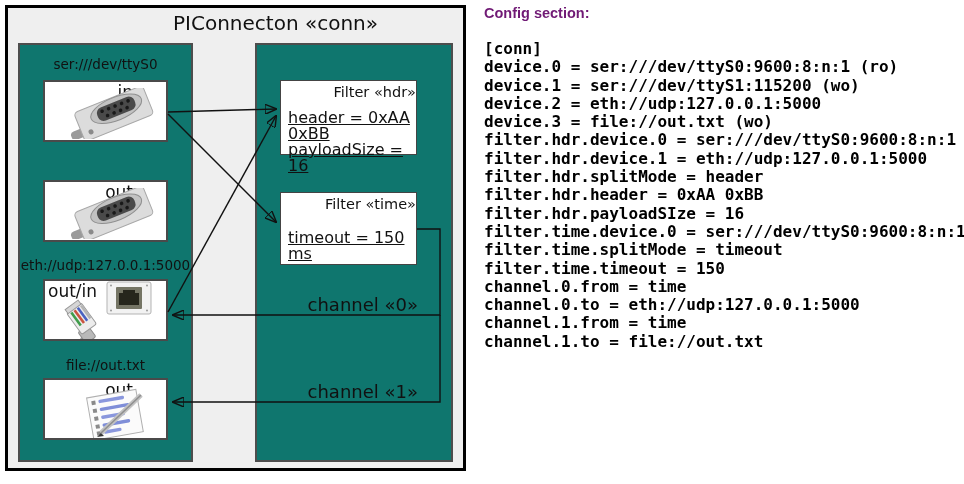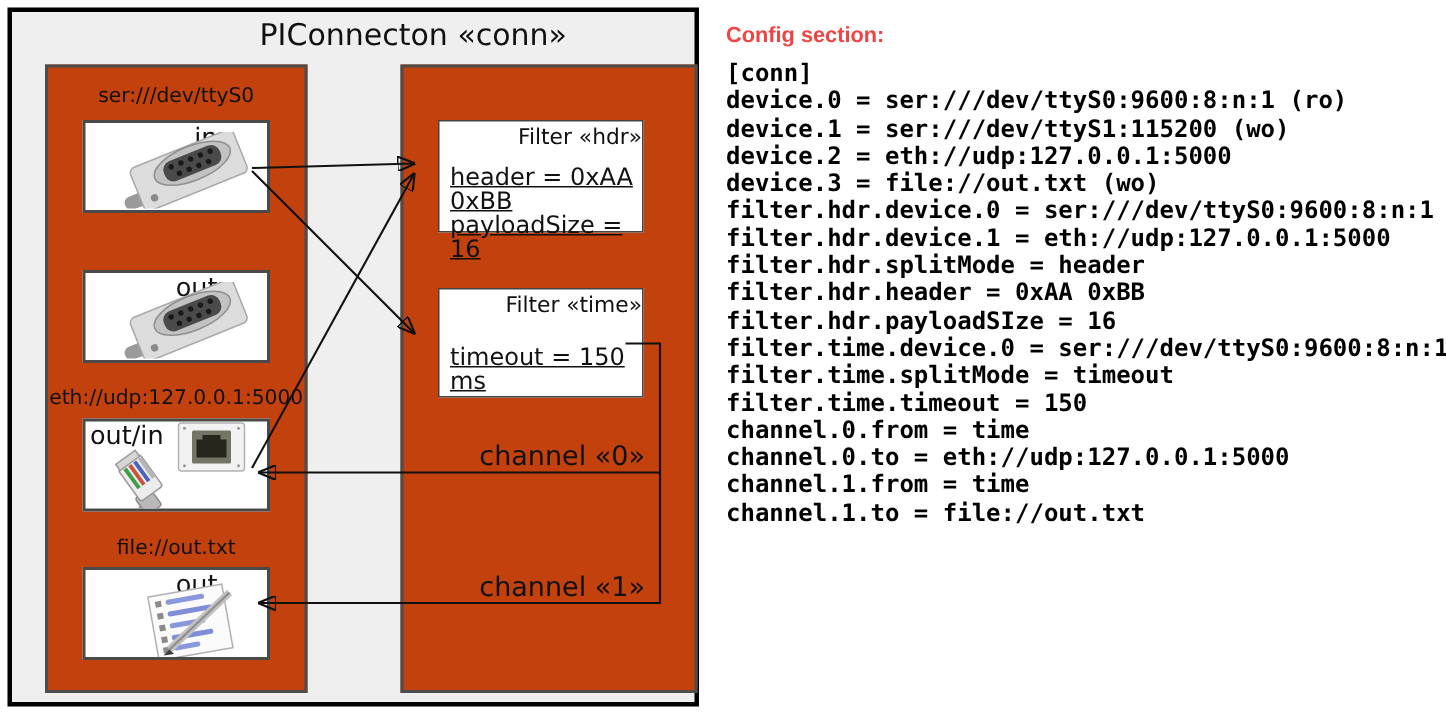--- a/index.html
+++ b/index.html
@@ -5,21 +5,21 @@
   html,body{margin:0;padding:0;background:#fff;}
   .stage{position:relative;width:964px;height:484px;background:#fff;overflow:hidden;
          font-family:"DejaVu Sans",sans-serif;color:#111;}
 
   
   .outer-box{position:absolute;left:5px;top:5px;width:461px;height:466px;
              background:#efefef;border:3px solid #000;box-sizing:border-box;}
   .diagram-title{position:absolute;top:3px;left:0;width:100%;text-align:center;
                  font-size:20px;margin-left:40px;}
 
-  .panel{position:absolute;background:#c2410c;border:2px solid #4d4d4d;box-sizing:border-box;margin-left:12px;}
+  .panel{position:absolute;background:#0f766e;border:2px solid #4d4d4d;box-sizing:border-box;}
   .devices-panel{left:10px;top:35px;width:175px;height:419px;}
   .filters-panel{left:247px;top:35px;width:198px;height:419px;}
 
   
   .dev-label{position:absolute;left:-10px;width:191px;text-align:center;font-size:13.5px;}
   #dev-label-0{top:11px}#dev-label-1{top:113px}#dev-label-2{top:212px}#dev-label-3{top:312px}
   .dev-box{position:absolute;left:23px;width:125px;height:62px;background:#fff;
            border:2px solid #4a4a4a;box-sizing:border-box;}
   #dev-box-0{top:35px}#dev-box-1{top:135px}#dev-box-2{top:234px}#dev-box-3{top:333px}
   .port-label{position:absolute;top:0;left:0;width:88px;text-align:right;
@@ -43,22 +43,22 @@
 
   .channel-label{position:absolute;right:33px;font-size:18px;}
   #channel-label-0{top:249px}
   #channel-label-1{top:336px}
 
   
   .wires{position:absolute;left:0;top:0;width:964px;height:484px;z-index:5;pointer-events:none;}
   .wires path{stroke:#111;stroke-width:1.4;fill:none;}
 
   
-  .config-title{position:absolute;left:484px;top:16px;
-                font-family:"Liberation Sans",sans-serif;font-weight:bold;font-size:14.5px;color:#ef4444;}
+  .config-title{position:absolute;left:484px;top:5px;
+                font-family:"Liberation Sans",sans-serif;font-weight:bold;font-size:14.5px;color:#701a75;}
   .config-lines{position:absolute;left:484px;top:40px;margin:0;
                 font-family:"DejaVu Sans Mono",monospace;font-weight:bold;
                 font-size:16px;line-height:18.3px;white-space:pre;color:#000;}
 </style>
 </head>
 <body>
 
 <div class="stage">
 
   <div class="outer-box">

